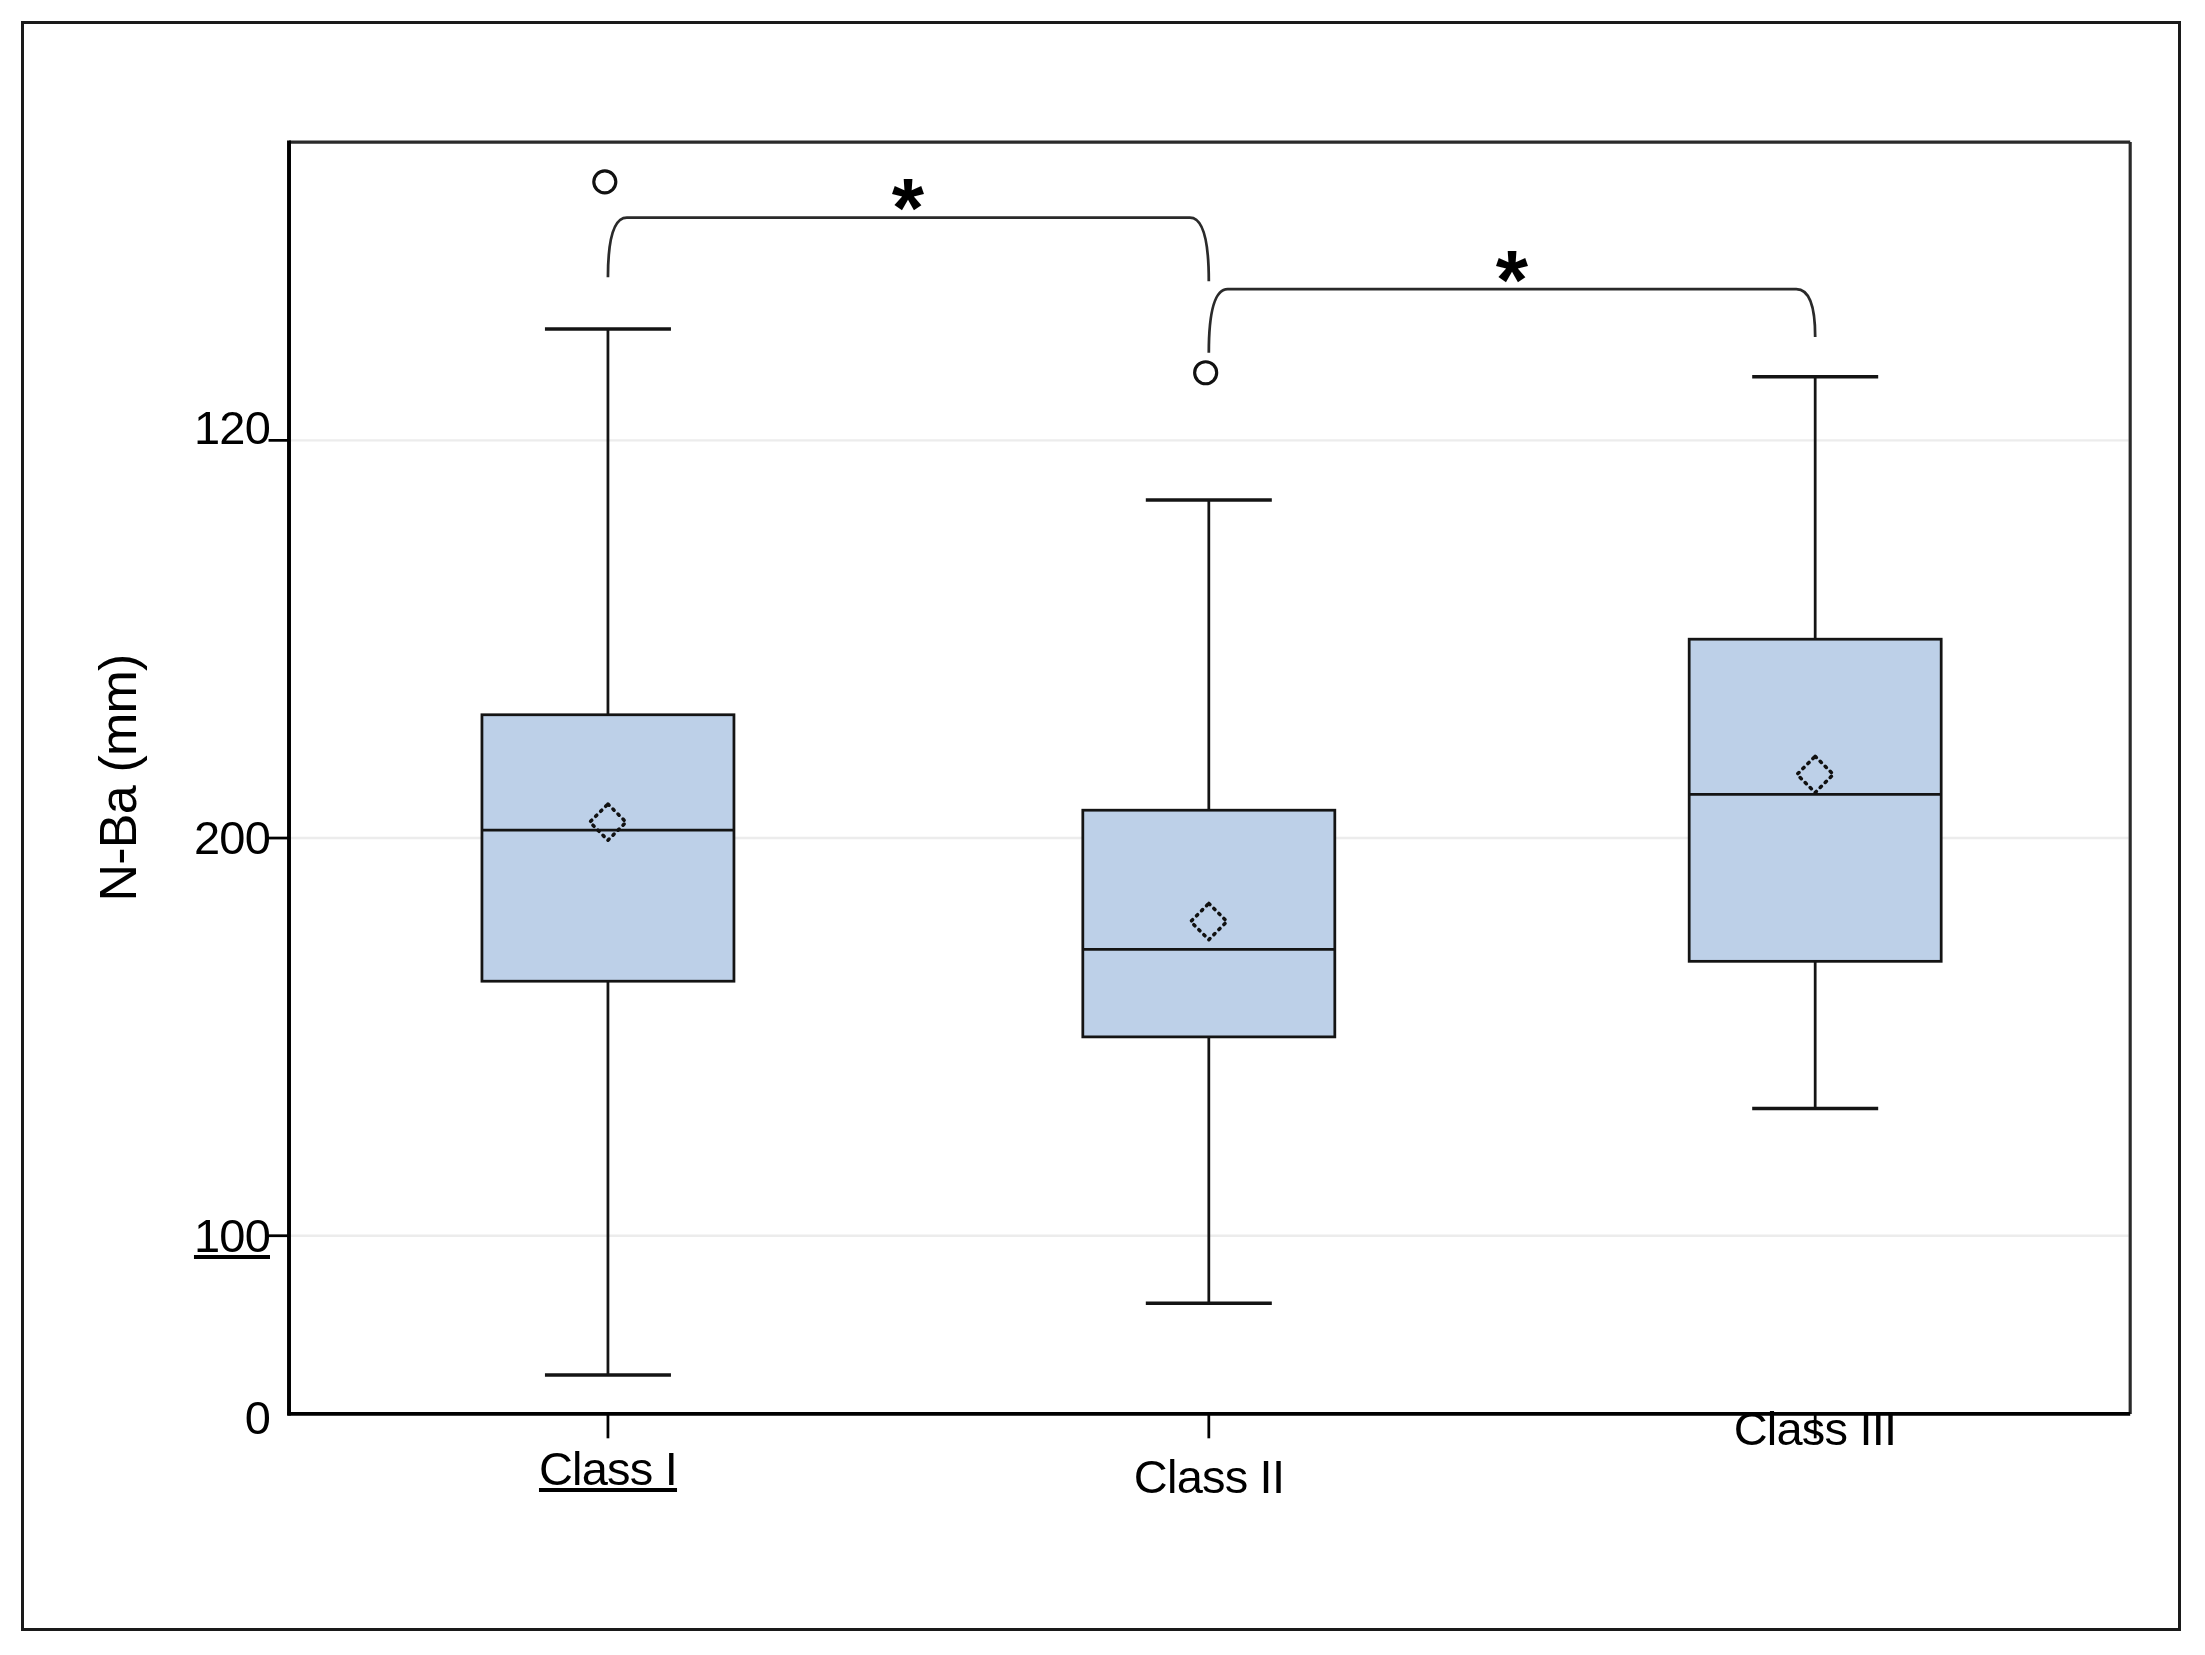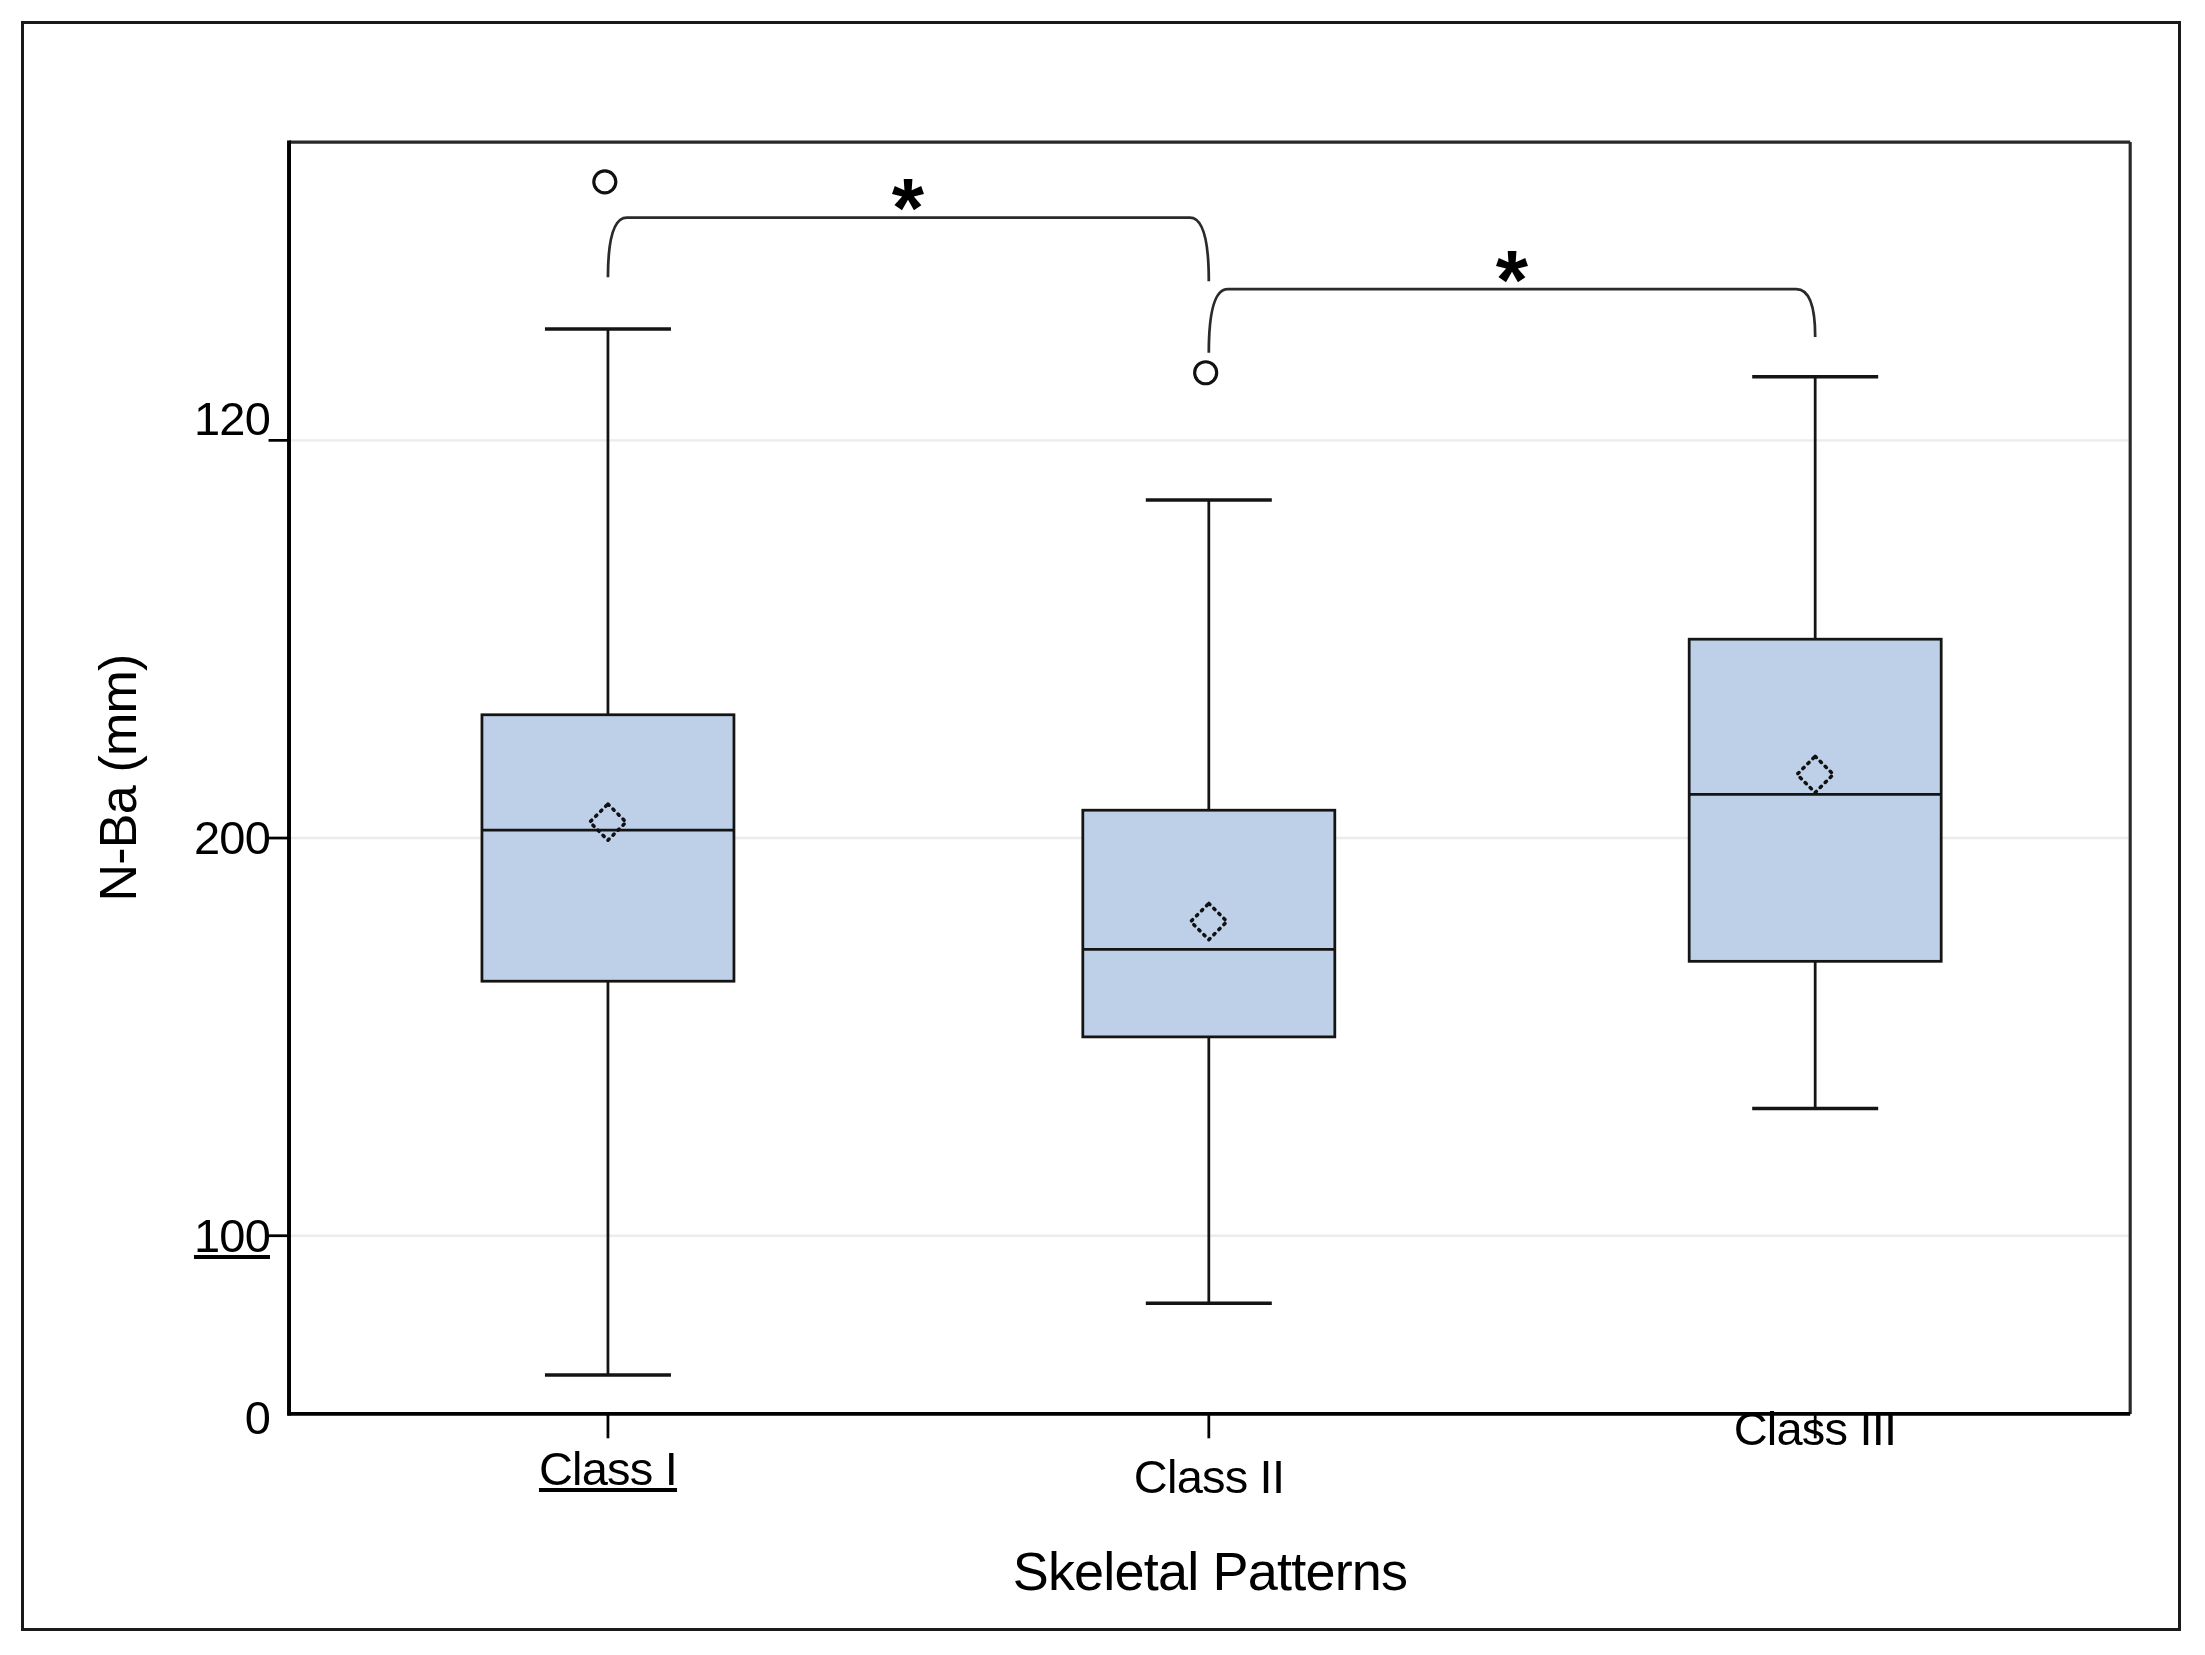--- a/index.html
+++ b/index.html
@@ -119,24 +119,23 @@
       <line x1="365" y1="1795" x2="2705" y2="1795" stroke="#000000" stroke-width="5"></line>
       <line x1="341" y1="558.75" x2="367" y2="558.75" stroke="#000000" stroke-width="3.5"></line>
       <line x1="341" y1="1063.75" x2="367" y2="1063.75" stroke="#000000" stroke-width="3.5"></line>
       <line x1="341" y1="1568.75" x2="367" y2="1568.75" stroke="#000000" stroke-width="3.5"></line>
       <line x1="772" y1="1795" x2="772" y2="1826" stroke="#000000" stroke-width="3.5"></line>
       <line x1="1535" y1="1795" x2="1535" y2="1826" stroke="#000000" stroke-width="3.5"></line>
       <line x1="2305" y1="1795" x2="2305" y2="1826" stroke="#000000" stroke-width="3.5"></line>
     </svg>
 
   <div class="ytitle">N-Ba (mm)</div>
-  <div class="xtitle">Skeletal Patterns</div>
 
   <div id="ylabels">
-      <span class="tick-label" style="top: 395px;">120</span>
+      <span class="tick-label" style="top: 404px;">120</span>
       <span class="tick-label" style="top: 814px;">200</span>
       <span class="tick-label" style="top: 1212px; text-decoration: underline;">100</span>
       <span class="tick-label" style="top: 1394px;">0</span>
     </div>
   <div id="xlabels">
       <span class="cat-label" style="left: 608px; top: 1444px; text-decoration: underline;">Class I</span>
       <span class="cat-label" style="left: 1209px; top: 1444px; margin-top: 8px;">Class II</span>
       <span class="cat-label" style="left: 1815px; top: 1404px;">Class III</span>
     </div>
   <div id="siglabels">

